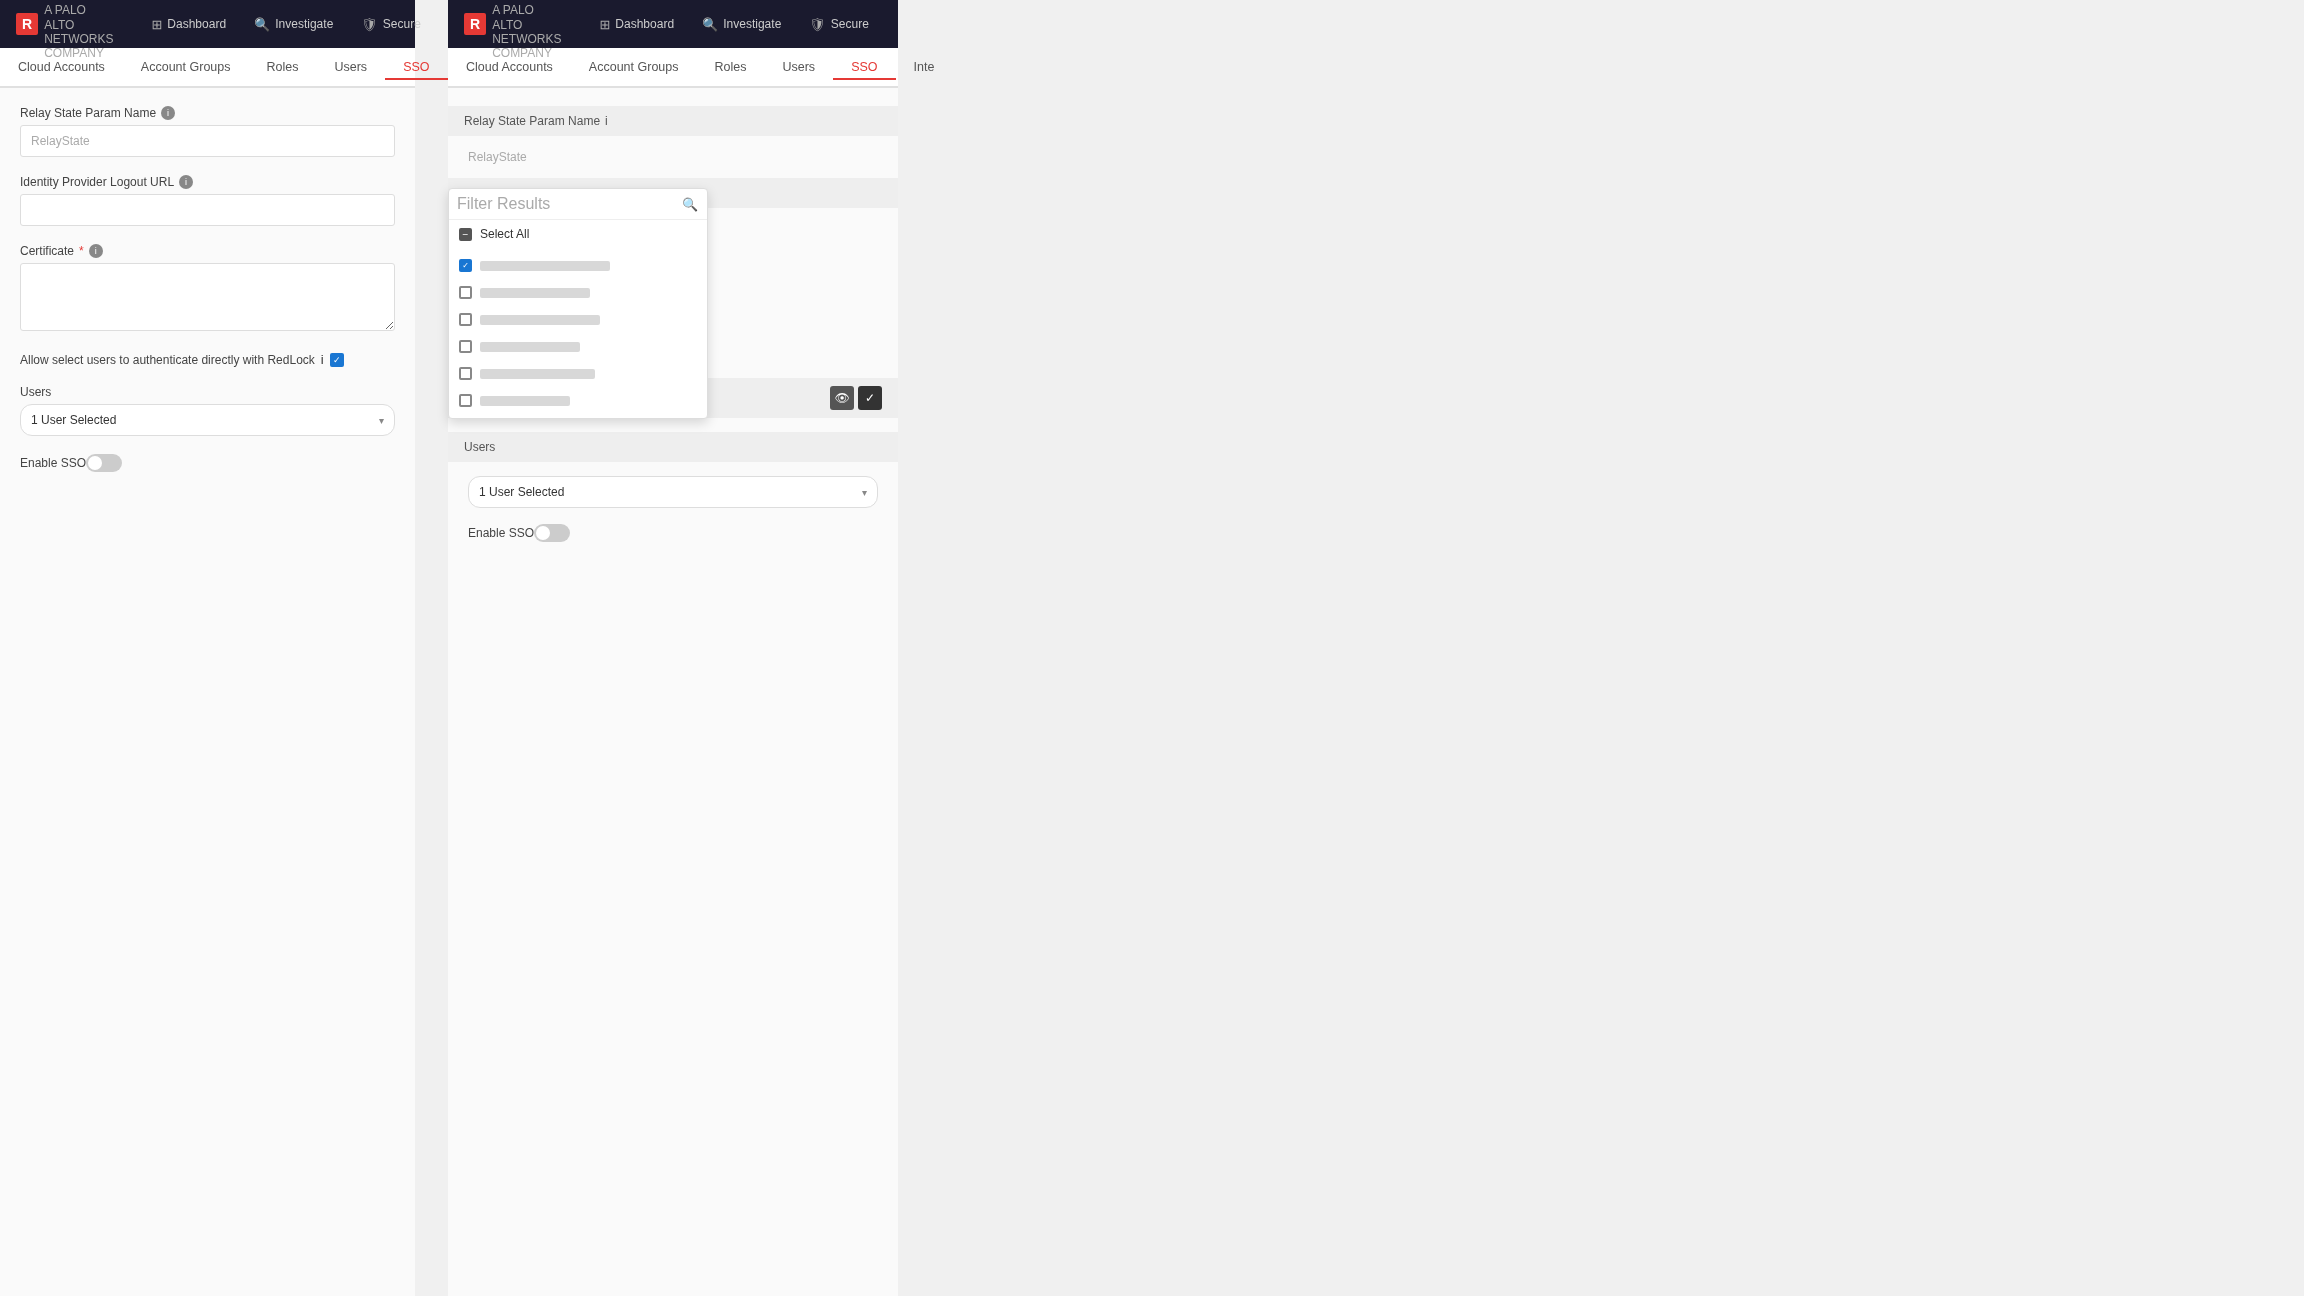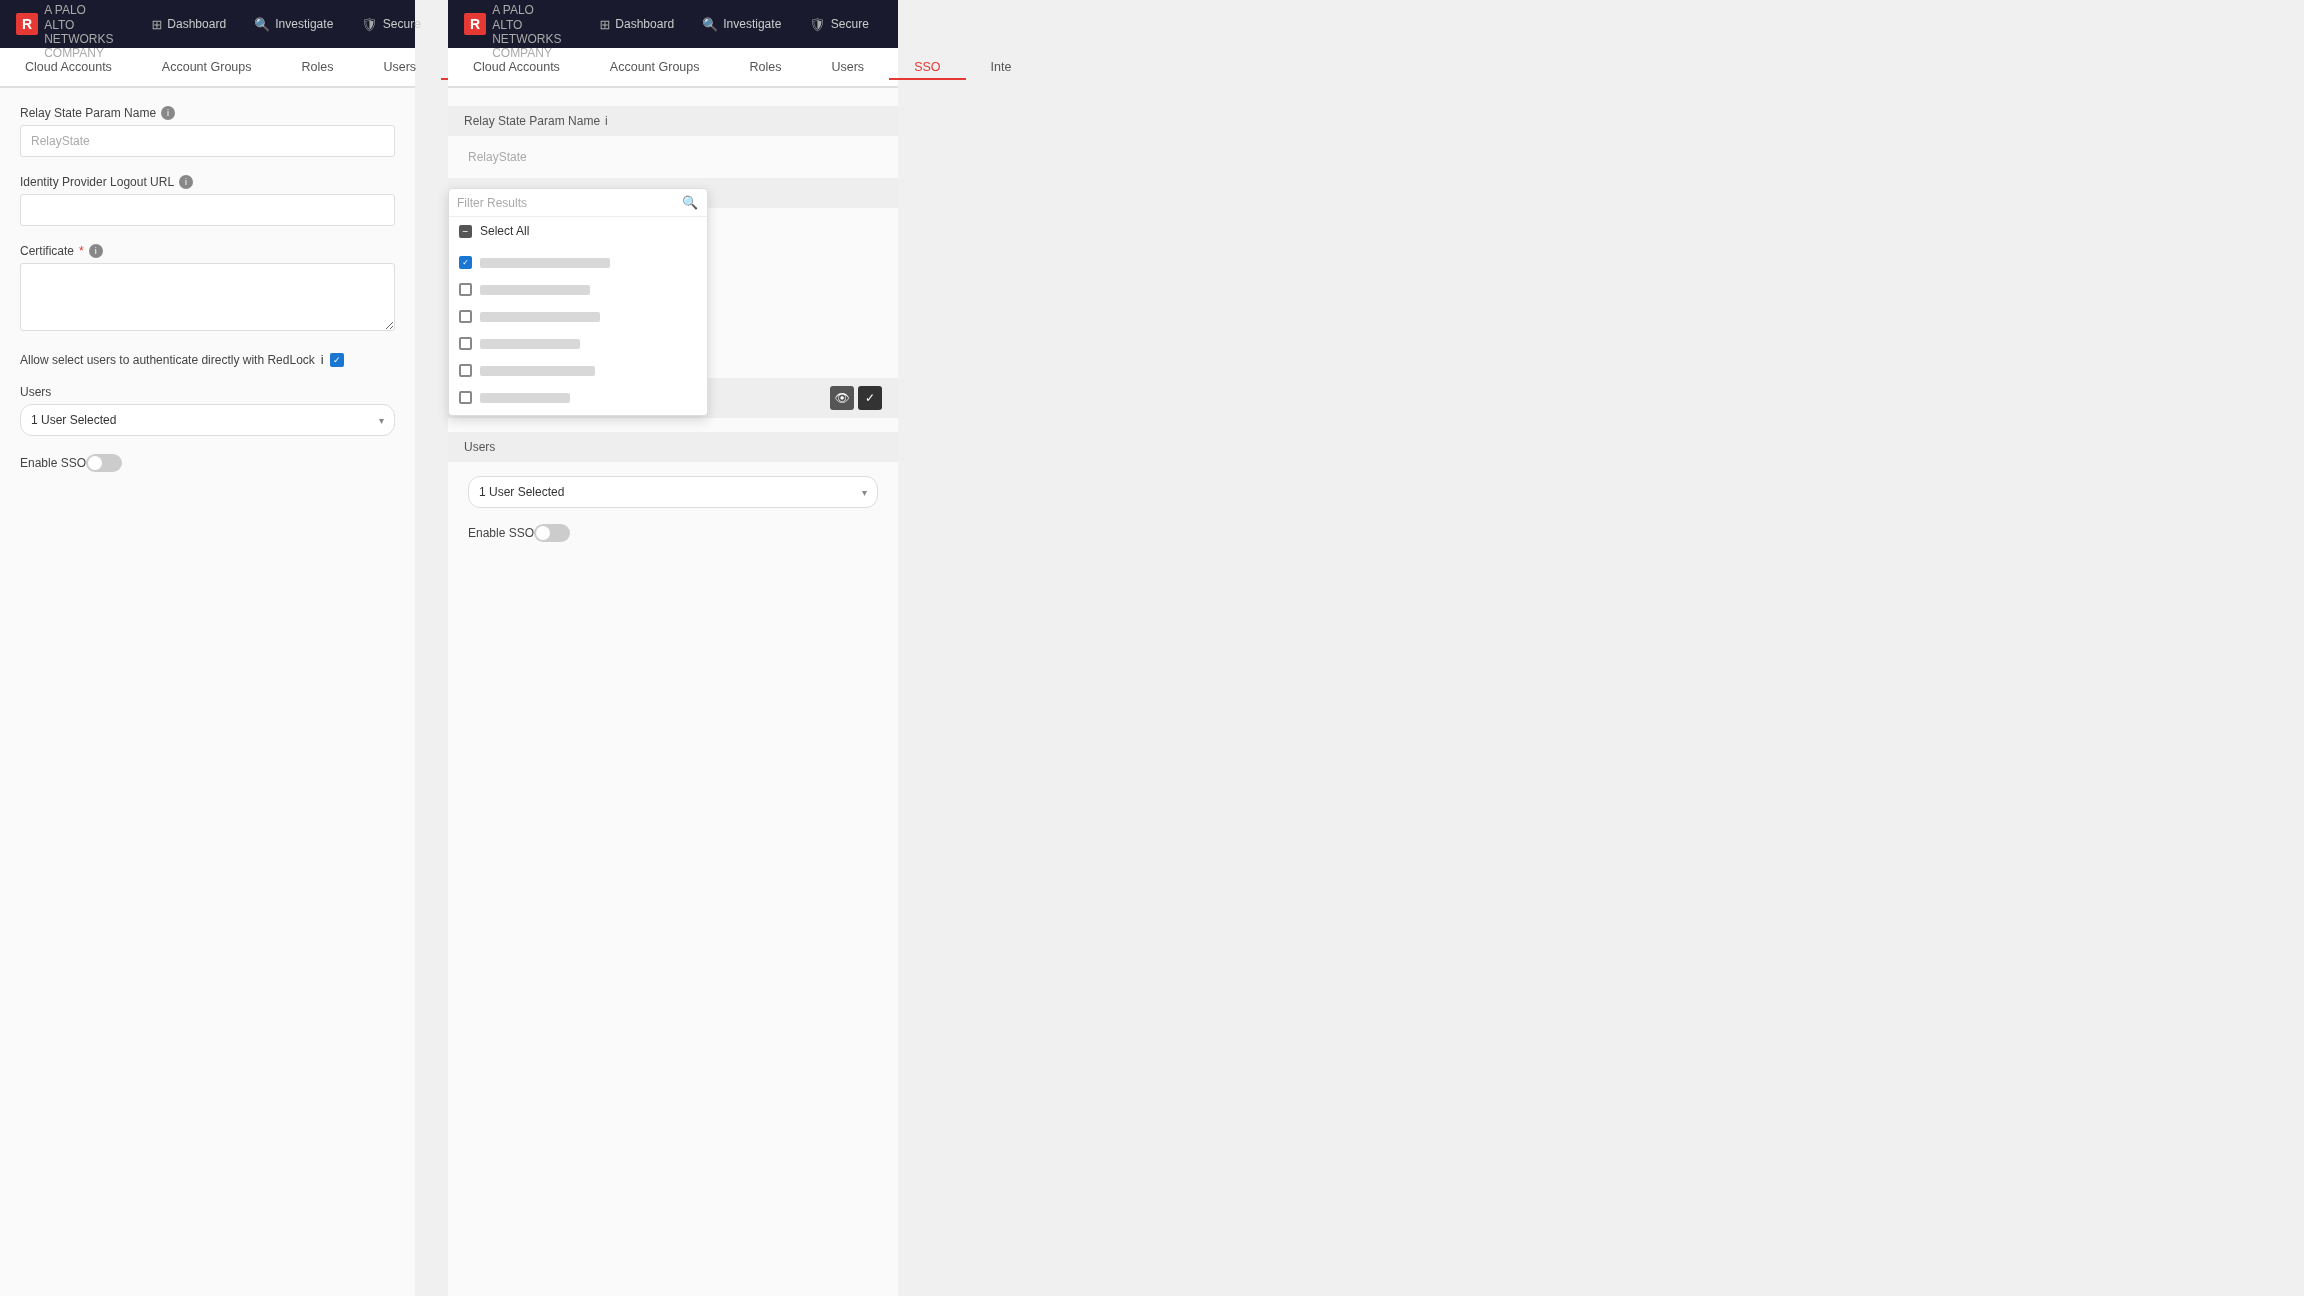--- a/index.html
+++ b/index.html
@@ -94,21 +94,21 @@
       height: 40px;
       background: #fff;
       border-bottom: 2px solid #e0e0e0;
       padding: 0 0;
       gap: 0;
     }
     .subnav-item {
       display: flex;
       align-items: center;
       height: 24px;
-      padding: 0 25px;
+      padding: 0 18px;
       font-size: 12.5px;
       color: #555;
       cursor: pointer;
       border-bottom: 2px solid transparent;
       margin-bottom: -2px;
       white-space: nowrap;
     }
     .subnav-item.active {
       color: #e53935;
       border-bottom-color: #e53935;
@@ -276,21 +276,21 @@
       display: flex;
       align-items: center;
       padding: 6px 8px;
       border-bottom: 1px solid #eee;
       gap: 6px;
     }
     .popup-search input {
       flex: 1;
       border: none;
       outline: none;
-      font-size: 12px;
+      font-size: 16px;
       color: #333;
     }
     .popup-search input::placeholder { color: #aaa; }
     .search-icon-small { color: #888; font-size: 13px; }
 
     .popup-item {
       display: flex;
       align-items: center;
       gap: 8px;
       padding: 7px 10px;

